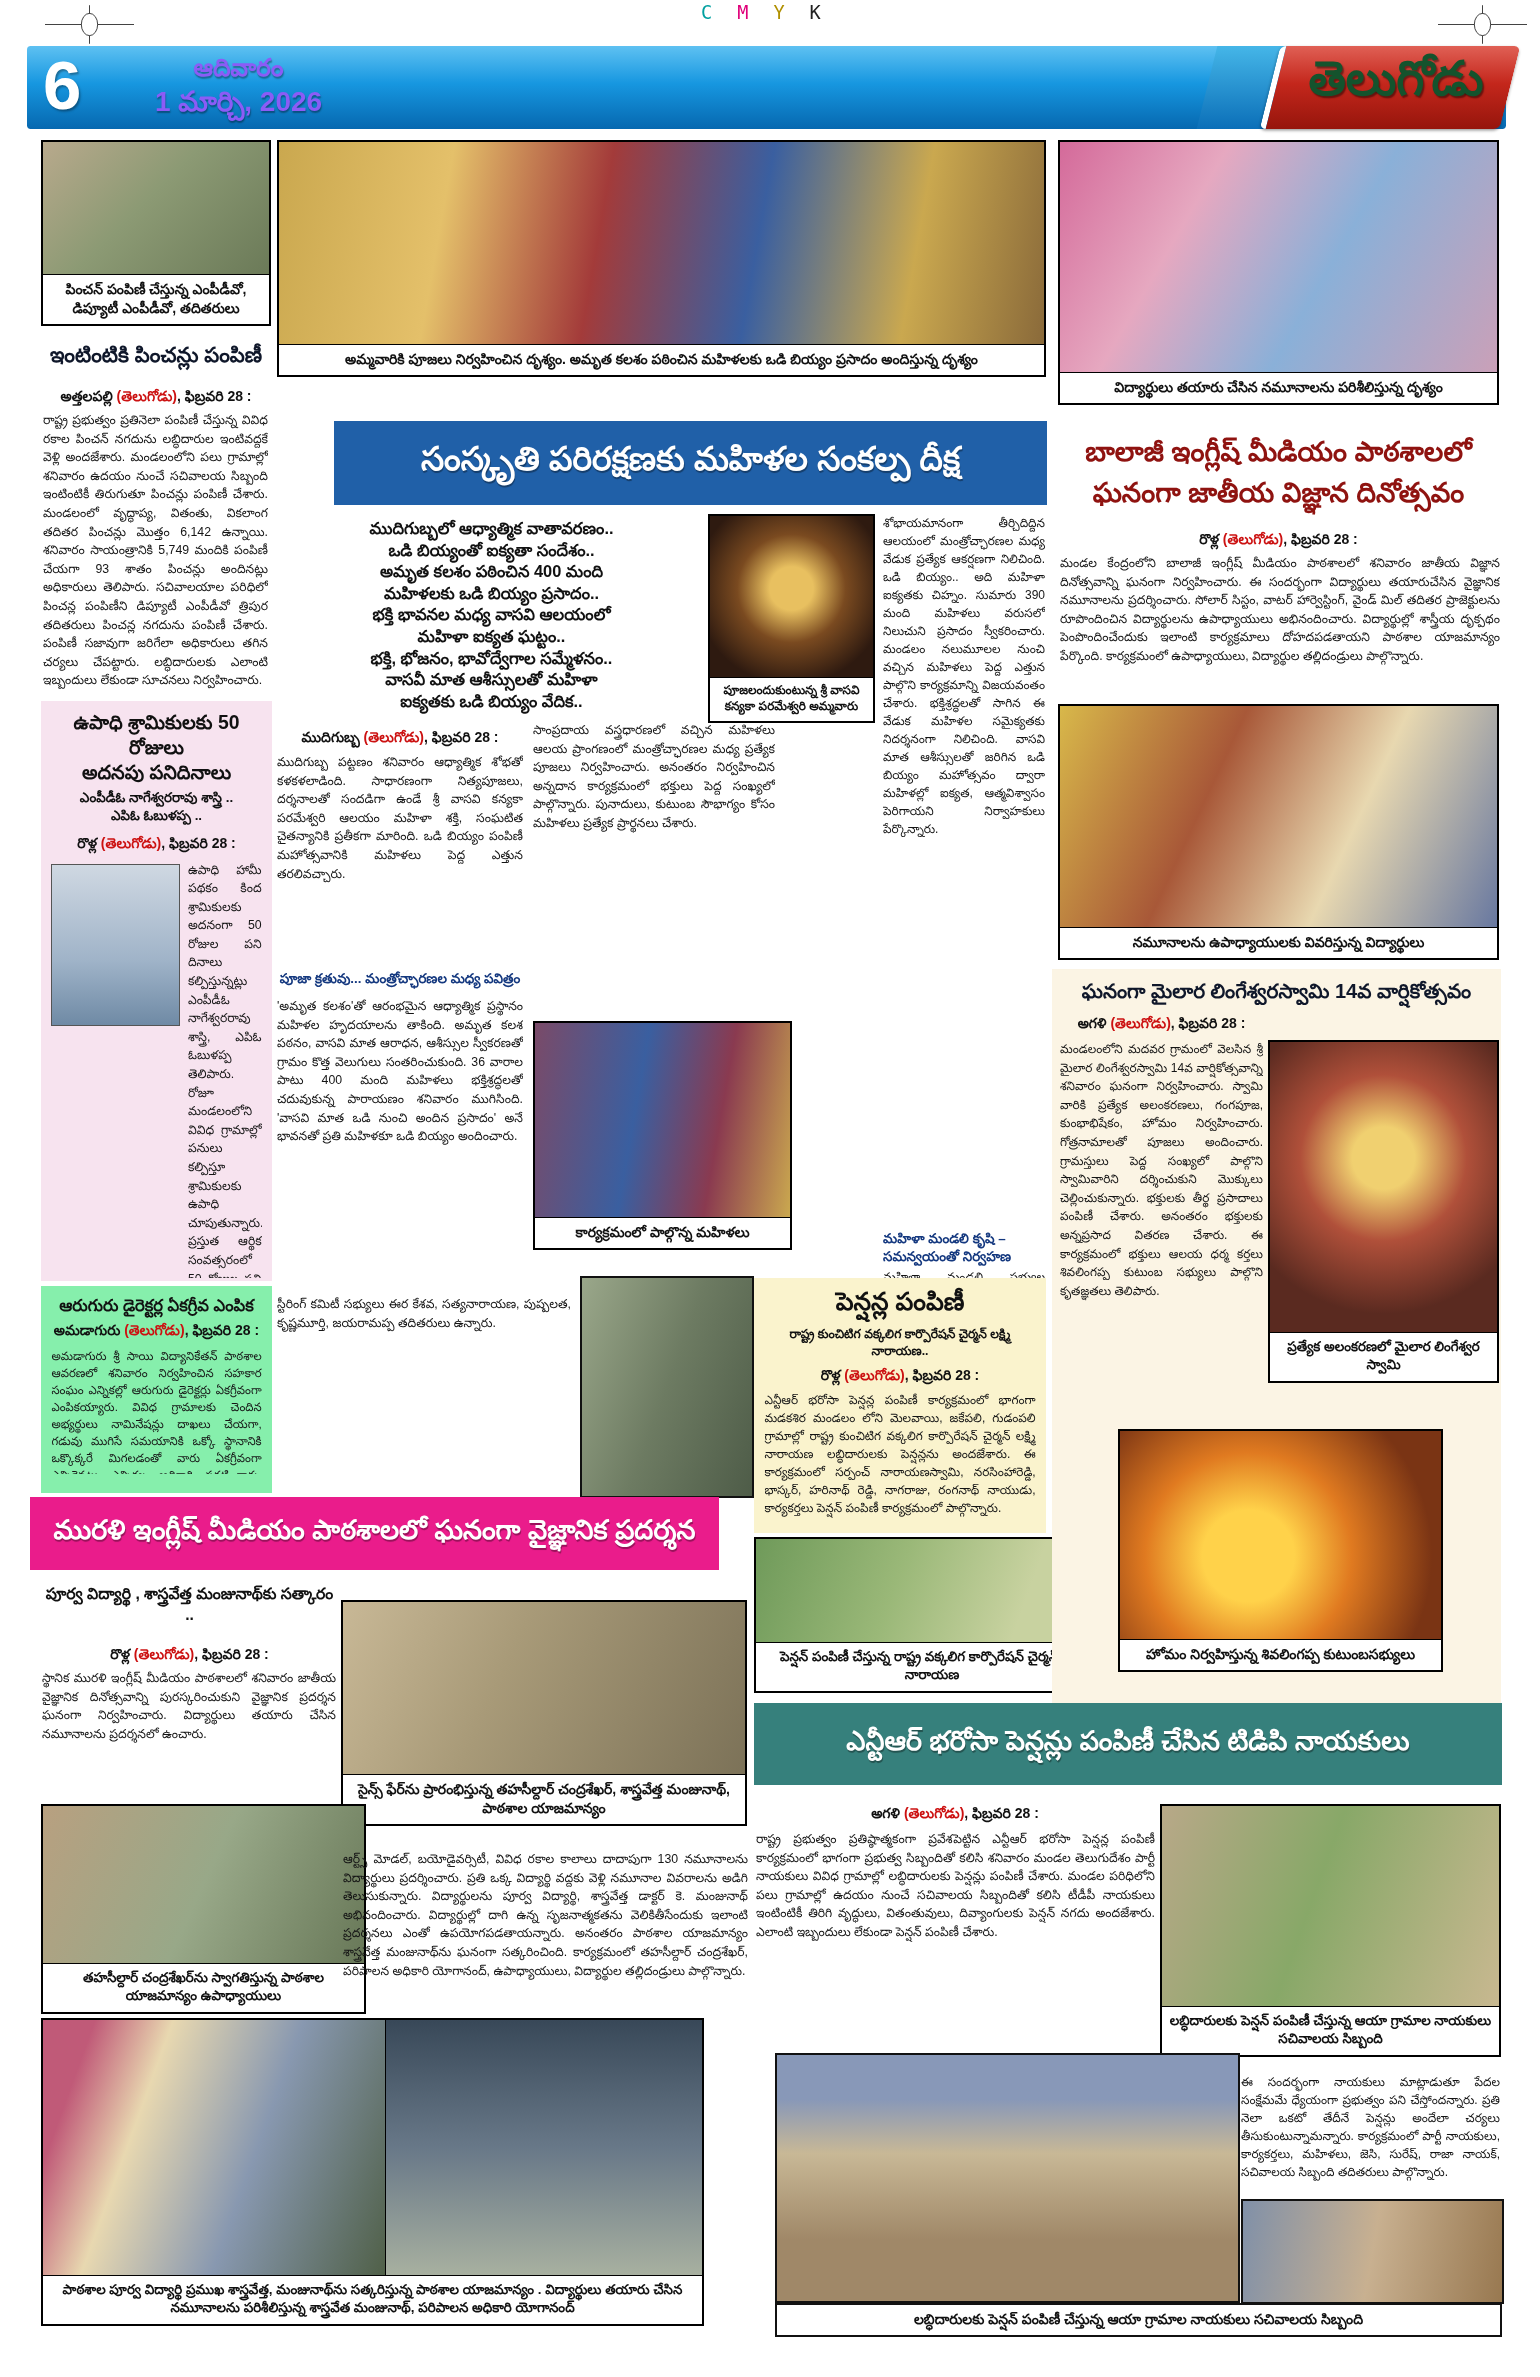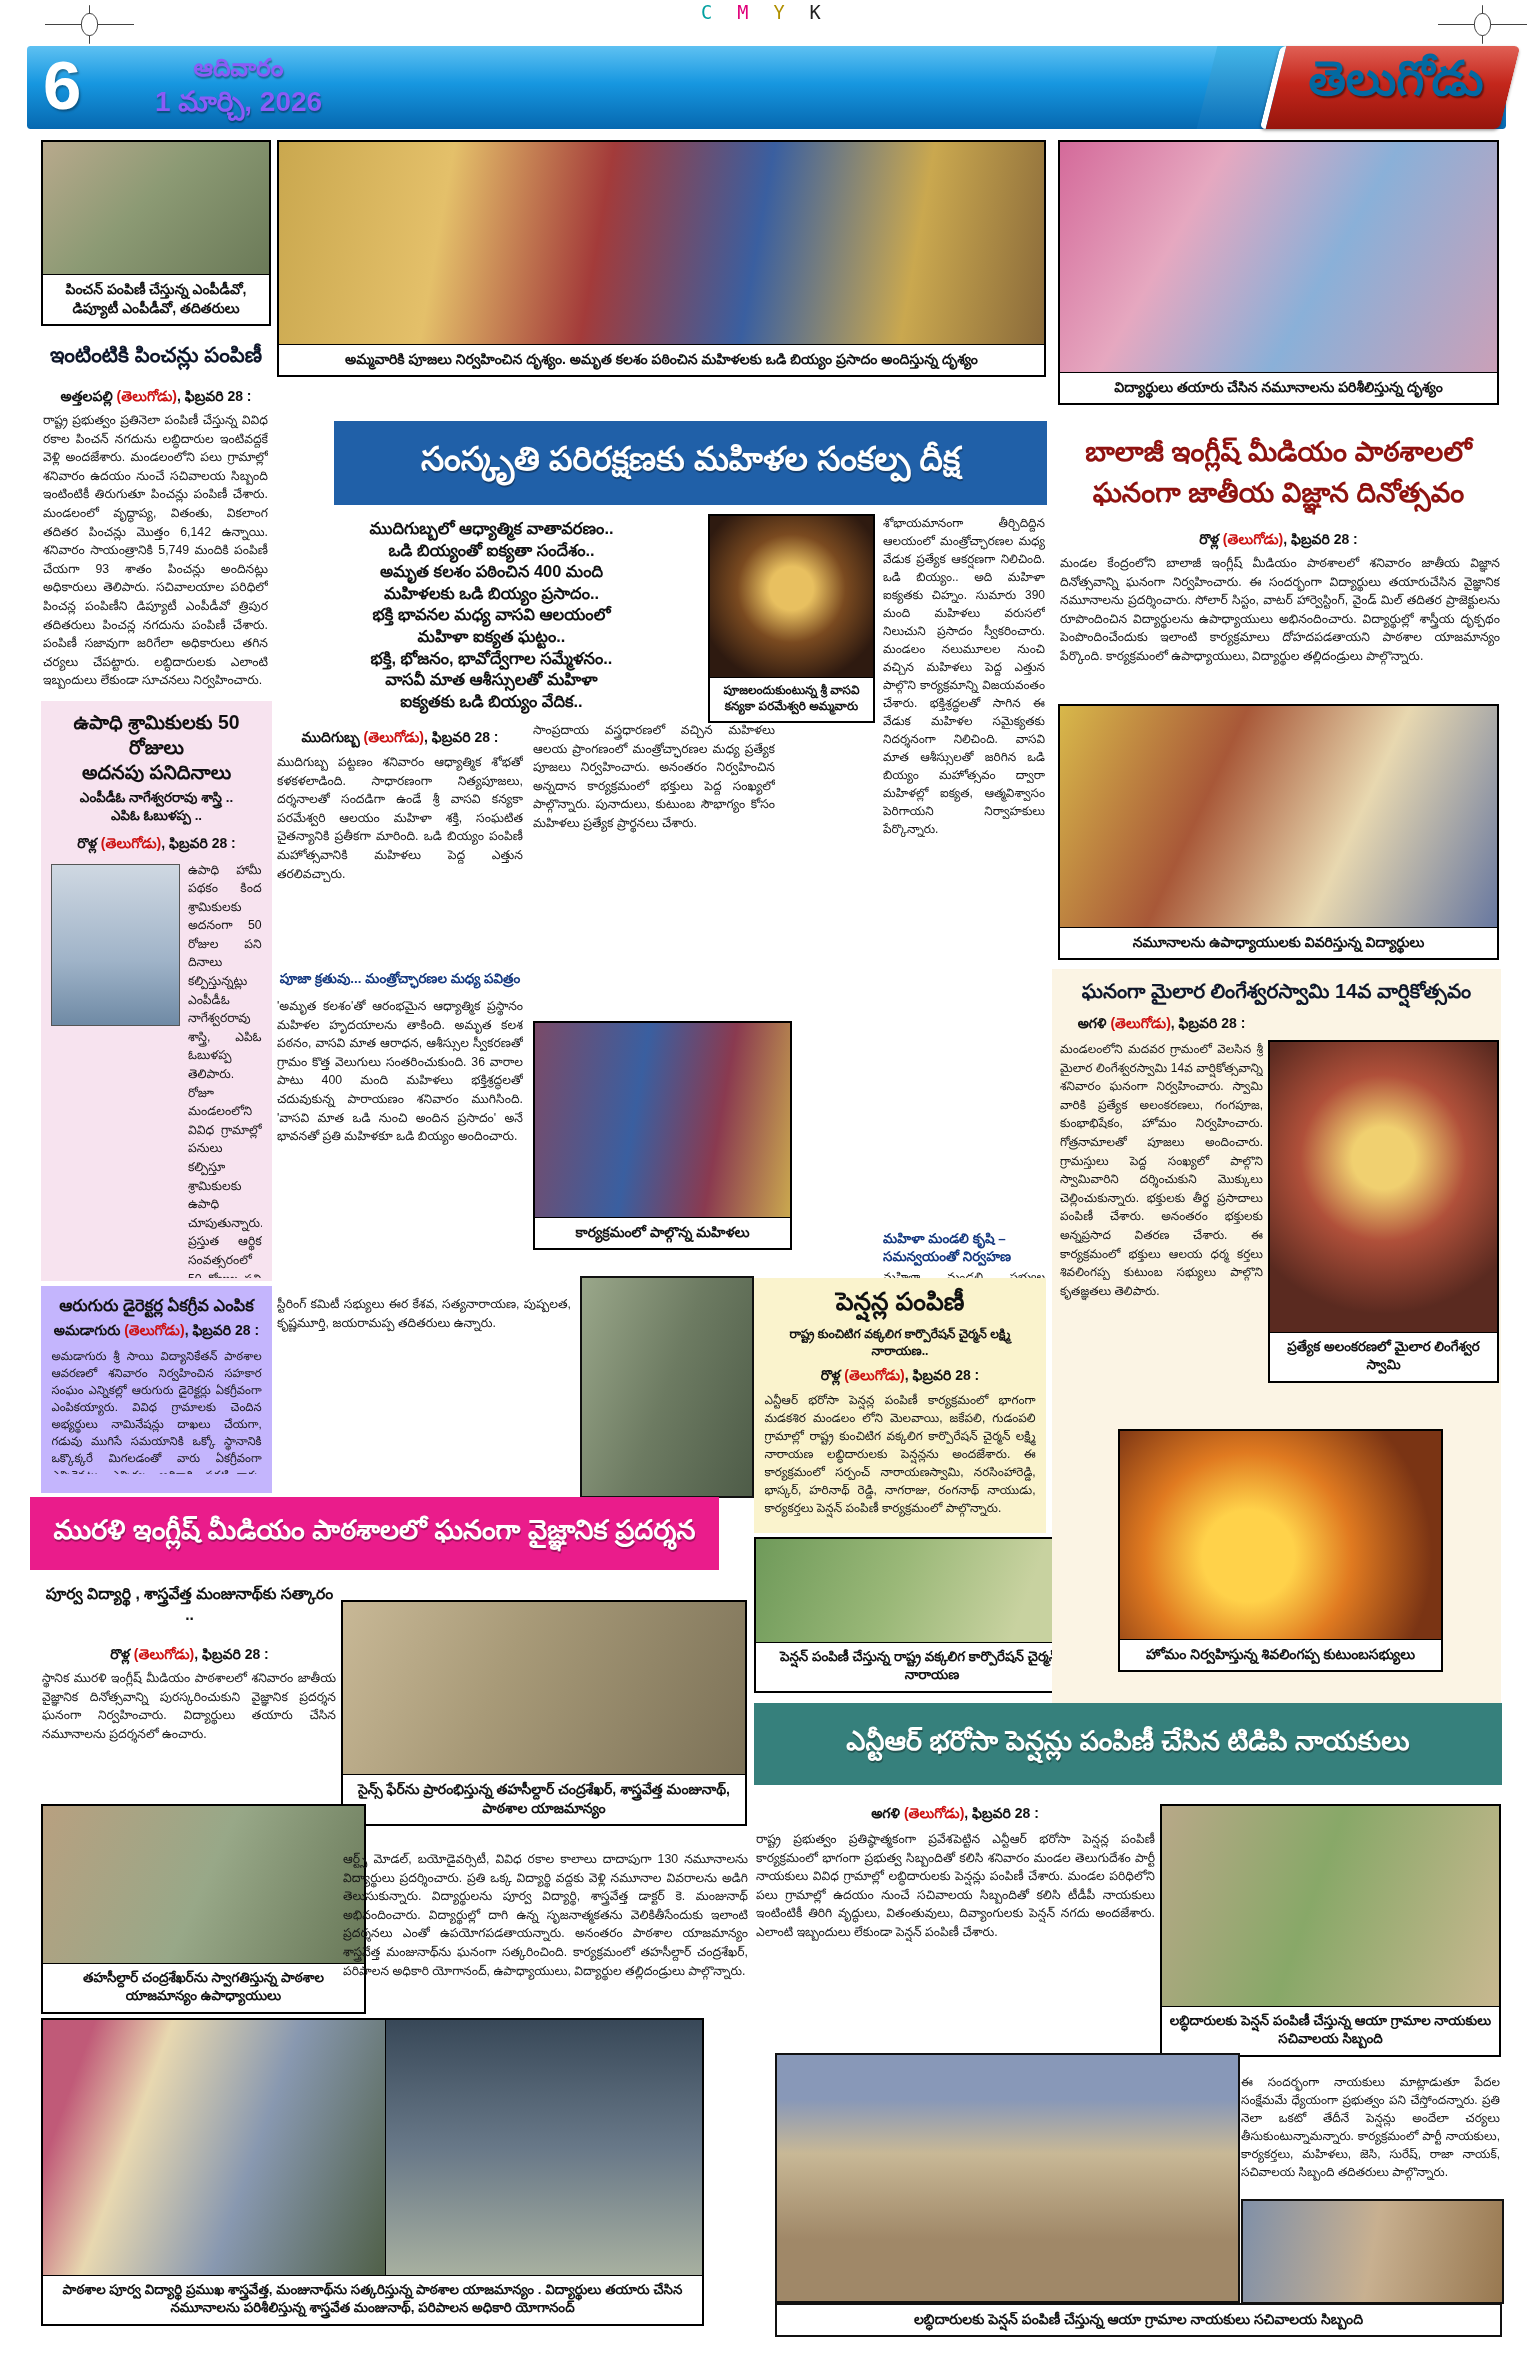--- a/index.html
+++ b/index.html
@@ -16,21 +16,21 @@
   #daydate .l1{font-size:24.6px;line-height:31px;}
   #daydate .l2{font-size:28px;line-height:37px;}
   #cmyk{position:absolute;left:701px;top:1.5px;width:194px;display:flex;gap:25px;
         font-family:"DejaVu Sans Mono",monospace;font-size:18.6px;font-weight:500;}
   .regmark{position:absolute;top:4.5px;width:89px;height:39px;}
   #logo{position:absolute;right:31px;top:46px;width:273px;height:83px;}
   #logo .blue{position:absolute;left:-30px;top:0;width:89px;height:83px;background:linear-gradient(#45b6e8,#0b6fb8);
         transform:skewX(-14deg);}
   #logo .red{position:absolute;left:33px;right:0;top:0;bottom:0;background:linear-gradient(#e06055 0%,#c4271c 45%,#96150c 100%);
         border-radius:6px;transform:skewX(-14deg);box-shadow:0 1.5px 3px rgba(0,0,0,.4);border-left:6px solid #fff;}
-  #logo .txt{position:absolute;left:45px;right:0;top:4.5px;text-align:center;font-size:48px;font-weight:800;color:#0369a1;
+  #logo .txt{position:absolute;left:45px;right:0;top:4.5px;text-align:center;font-size:48px;font-weight:800;color:#14532d;
         text-shadow:1.5px 2.2px 1.5px rgba(0,0,0,.45);}
   
   .fig{position:absolute;border:2.2px solid #000;background:#fff;box-sizing:border-box;}
   .ph{width:100%;box-sizing:border-box;border-bottom:1.5px solid #000;}
   .cap{font-size:14px;line-height:18.6px;text-align:center;padding:5.2px 6px 6.7px;font-weight:600;}
   .hl{position:absolute;font-weight:800;color:#0f172a;text-align:center;}
   .dl{font-weight:700;font-size:14px;text-align:center;}
   .dl .red{color:#cc1111;}
   .bt{font-size:12.3px;line-height:18.6px;text-align:justify;overflow:hidden;color:#151515;}
   .sub{font-weight:800;color:#14387f;font-size:13.4px;line-height:18px;}
@@ -96,21 +96,21 @@
     <div class="dl" style="margin-top:9px;">
       <span>రొళ్ల</span>
       <span class="red">(తెలుగోడు)</span><span>, ఫిబ్రవరి 28 :</span>
     </div>
     <div style="margin-top:6px;height:417px;overflow:hidden;">
       <div style="float:left;width:127px;height:160px;margin:3px 7.5px 4.5px 0;border:1.5px solid #555;background:linear-gradient(#cfd8e2,#9fb3c8 60%,#6f8aa5);"></div>
       <div class="bt">ఉపాధి హామీ పథకం కింద శ్రామికులకు అదనంగా 50 రోజుల పని దినాలు కల్పిస్తున్నట్లు ఎంపీడీఓ నాగేశ్వరరావు శాస్త్రి, ఎపిఓ ఓబుళప్ప తెలిపారు. రోజూ మండలంలోని వివిధ గ్రామాల్లో పనులు కల్పిస్తూ శ్రామికులకు ఉపాధి చూపుతున్నారు. ప్రస్తుత ఆర్థిక సంవత్సరంలో 50 రోజుల పని దినాలు పూర్తి చేసుకున్న శ్రామికులకు అదనంగా మరో 50 రోజుల పని దినాలు అందజేయాలని ప్రభుత్వం నిర్ణయించినట్లు తెలిపారు. కరువు ప్రాంత జిల్లాల్లోని కూలీలకు ఇది ఎంతో మేలు చేస్తుందన్నారు. రైతులు, కూలీలు ఈ అవకాశాన్ని సద్వినియోగం చేసుకోవాలని కోరారు. వివరాలకు సంబంధిత గ్రామ పంచాయతీ కార్యాలయాలను సంప్రదించాలని ఉపాధి హామీ పథకం అదనపు అధికారి ఓబుళప్ప తెలియజేసారు.</div>
     </div>
   </div>
 
-  <div class="box" style="left:41px;top:1286px;width:231px;height:207px;background:#c4b5fd;">
+  <div class="box" style="left:41px;top:1286px;width:231px;height:207px;background:#86efac;">
     <div style="font-size:16.4px;line-height:21px;font-weight:800;text-align:center;">ఆరుగురు డైరెక్టర్ల ఏకగ్రీవ ఎంపిక</div>
     <div class="dl" style="margin-top:6px;">
       <span>అమడాగురు</span>
       <span class="red">(తెలుగోడు)</span><span>, ఫిబ్రవరి 28 :</span>
     </div>
     <div class="bt" style="margin-top:4.5px;height:127px;font-size:11.6px;line-height:17px;">అమడాగురు శ్రీ సాయి విద్యానికేతన్ పాఠశాల ఆవరణలో శనివారం నిర్వహించిన సహకార సంఘం ఎన్నికల్లో ఆరుగురు డైరెక్టర్లు ఏకగ్రీవంగా ఎంపికయ్యారు. వివిధ గ్రామాలకు చెందిన అభ్యర్థులు నామినేషన్లు దాఖలు చేయగా, గడువు ముగిసే సమయానికి ఒక్కో స్థానానికి ఒక్కొక్కరే మిగలడంతో వారు ఏకగ్రీవంగా ఎన్నికైనట్లు ఎన్నికల అధికారి ప్రకటించారు. ఎంపికైన డైరెక్టర్లను గ్రామస్తులు, బంధుమిత్రులు అభినందించారు.</div>
   </div>
 
   <div class="fig" style="left:277px;top:140px;width:769px;">
     <div class="ph" style="height:203px;background:linear-gradient(100deg,#caa84f,#e4c06a 22%,#a33b3a 42%,#3a5fa0 62%,#caa84f 82%,#8a6a3a);"></div>

